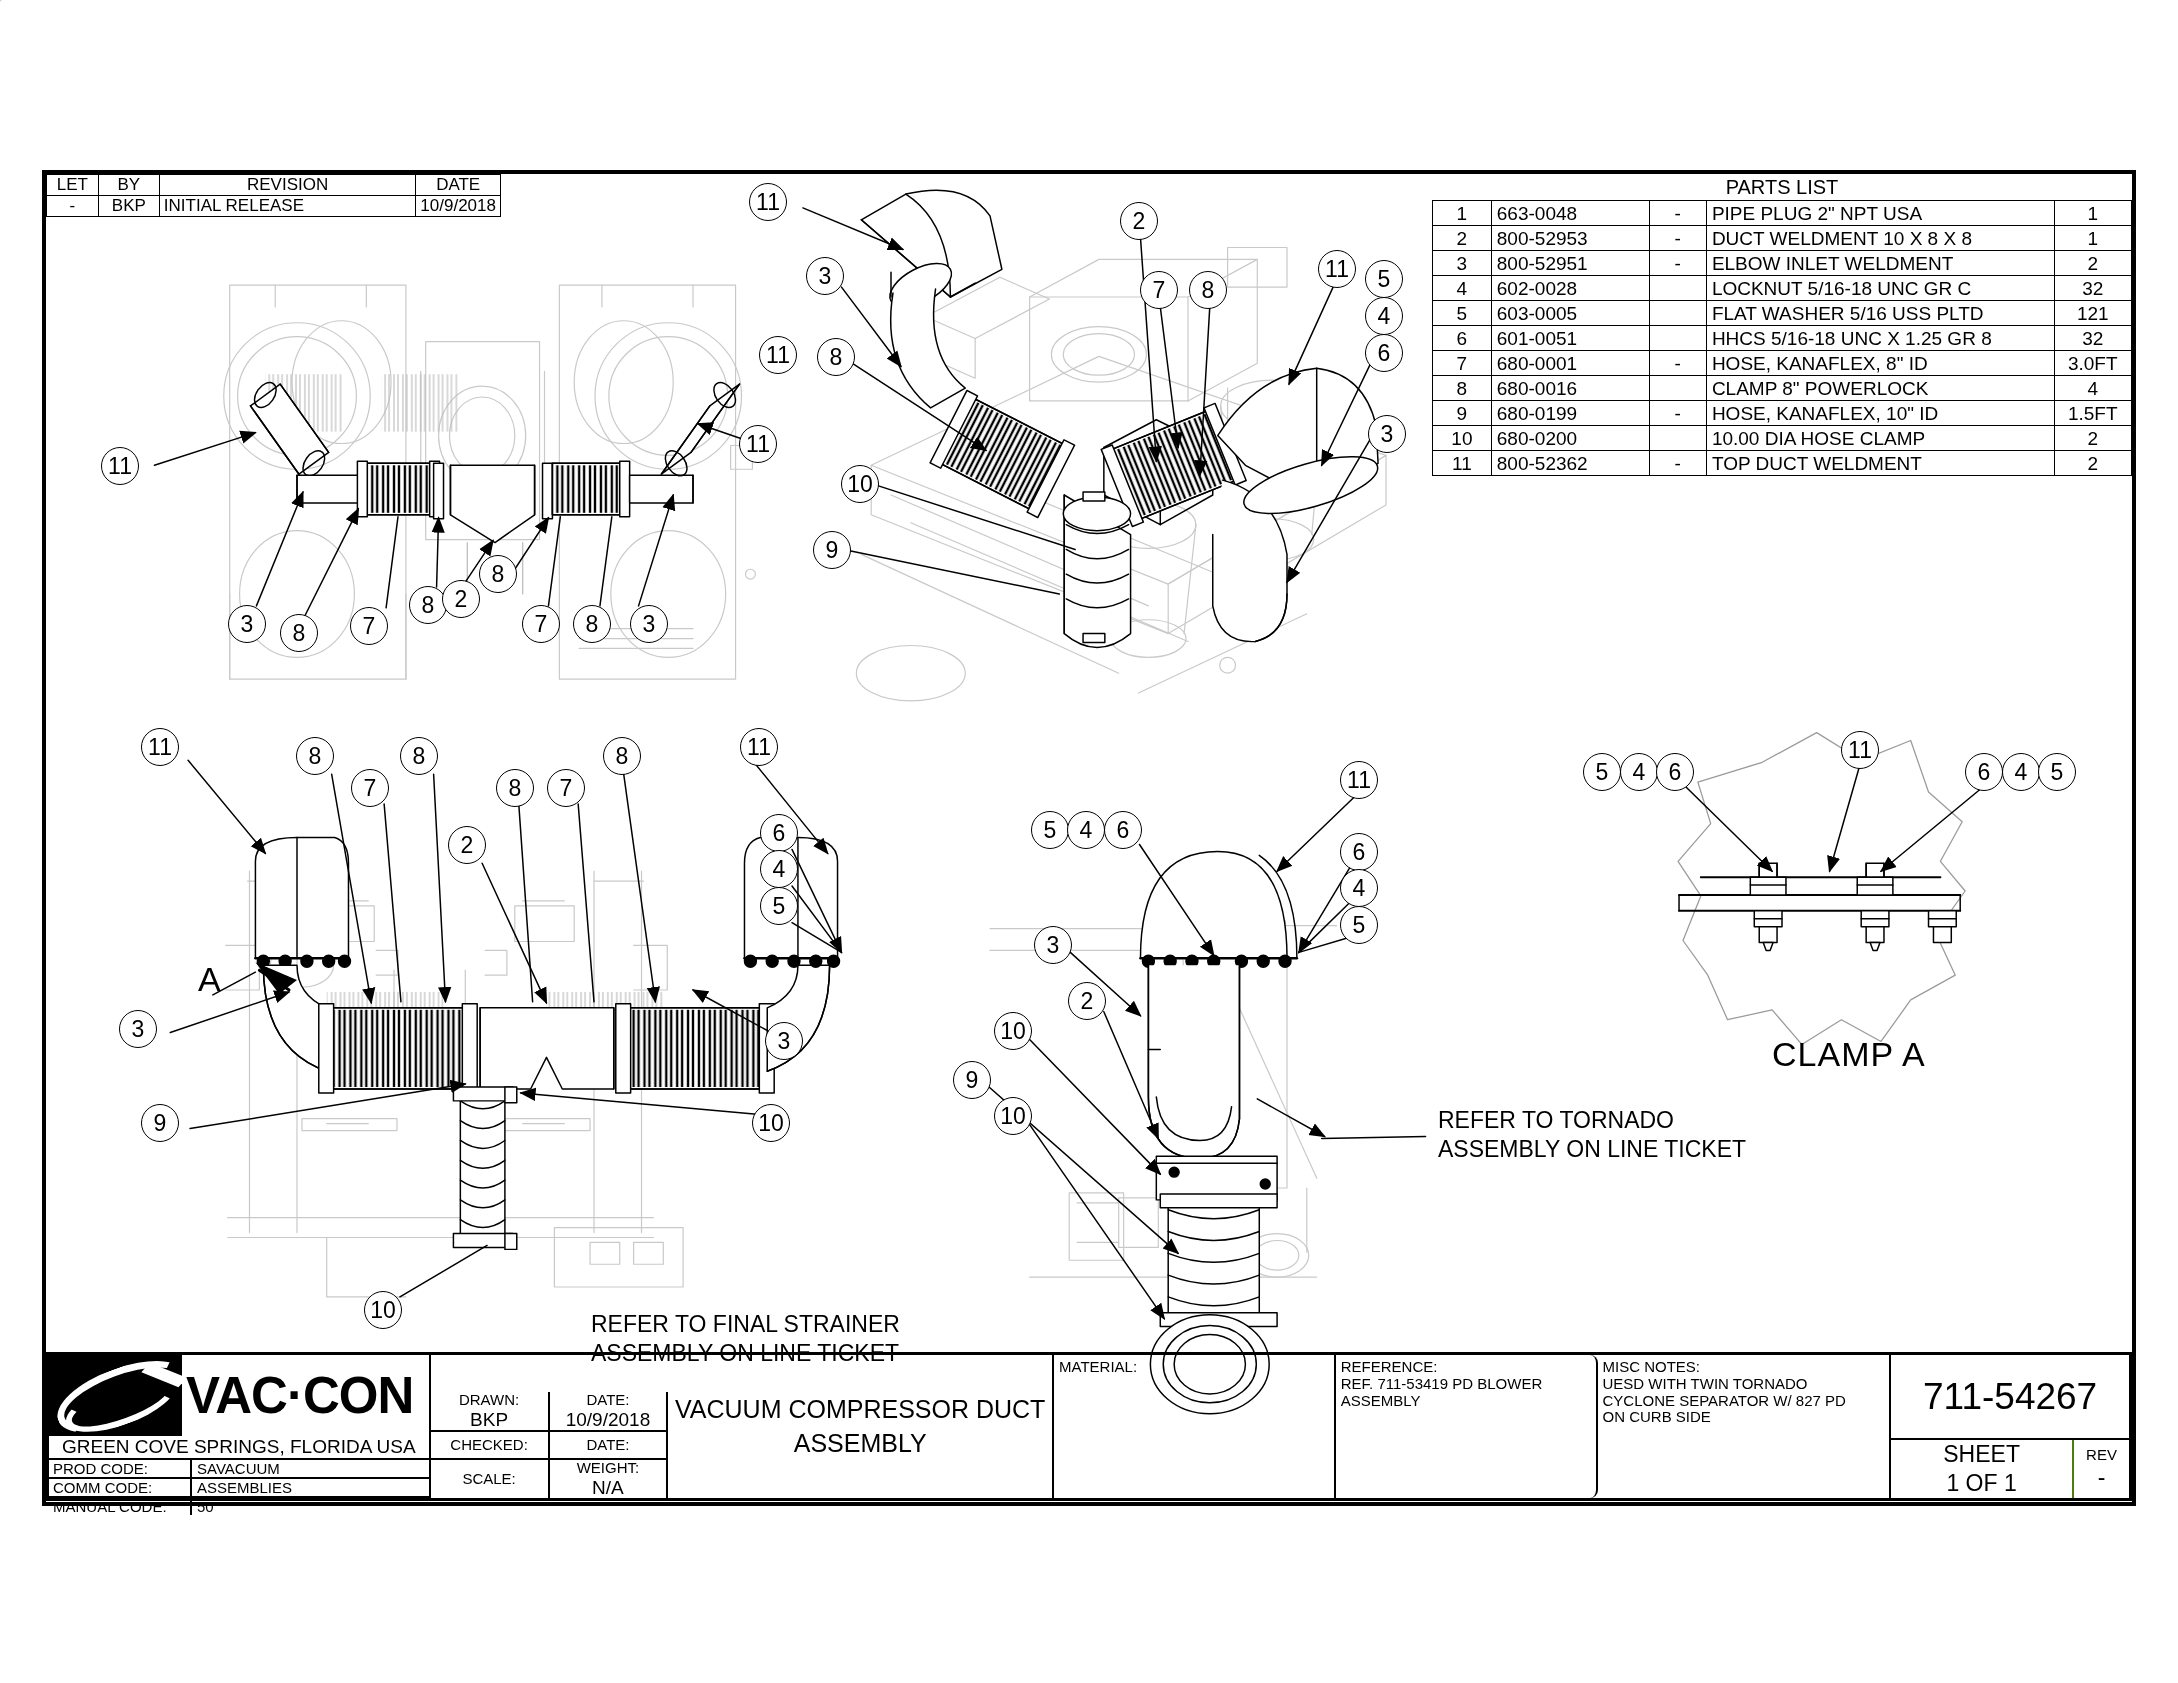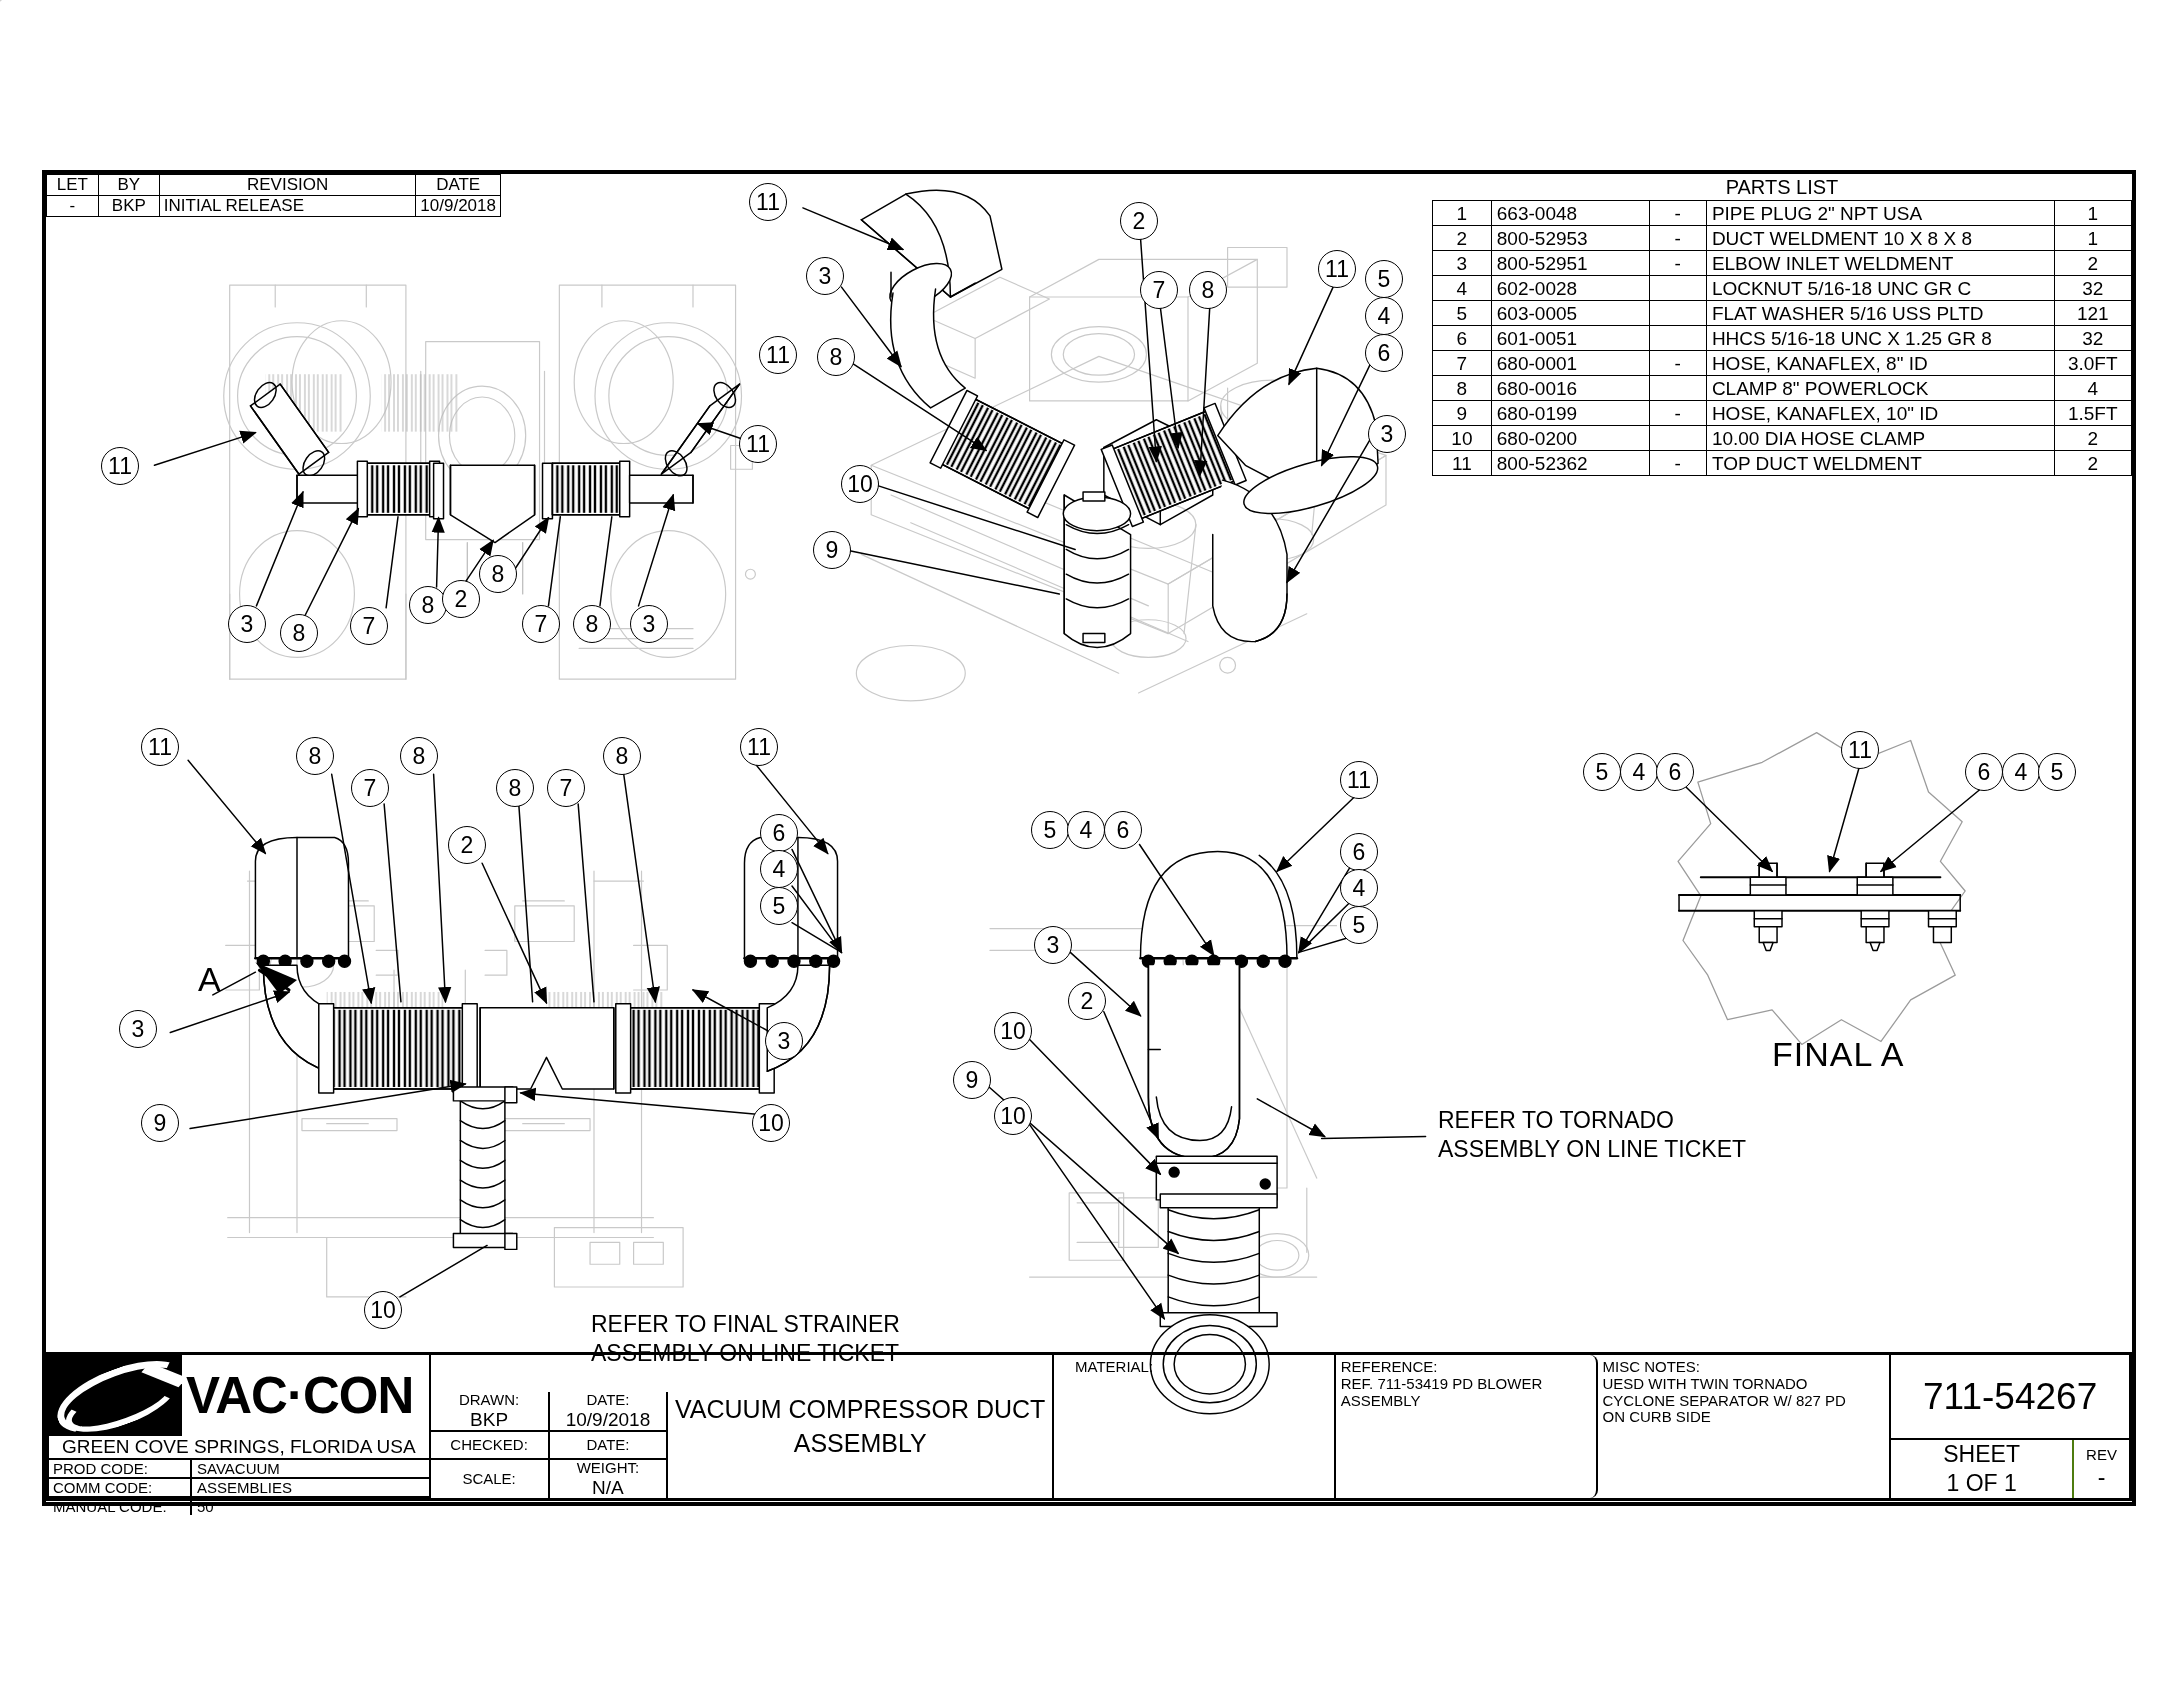--- a/index.html
+++ b/index.html
@@ -70,21 +70,21 @@
   
   #tb-dc{width:238px;display:flex;flex-direction:column;margin-top:37px;}
   #tb-dc .r{flex:1;display:flex;border-top:2px solid #000;}
   #tb-dc .r:first-child{border-top:none;}
   #tb-dc .hc{flex:1;border-right:2px solid #000;display:flex;flex-direction:column;
              align-items:center;justify-content:center;}
   #tb-dc .hc:last-child{border-right:none;}
 
   #tb-title{width:386px;display:flex;align-items:center;justify-content:center;text-align:center;}
   #tb-title .t{font-size:25px;line-height:1.35;}
-  #tb-material{width:282px;padding:4px 0 0 21px;}
+  #tb-material{width:282px;padding:4px 0 0 5px;}
   #tb-reference{width:262px;padding:4px 0 0 5px;border-radius:8px;}
   #tb-misc{width:294px;padding:4px 0 0 5px;}
   #tb-num{width:238px;display:flex;flex-direction:column;}
   #tb-num .big{height:83px;display:flex;align-items:center;justify-content:center;
                font-size:37px;border-bottom:2px solid #000;}
   #tb-num .bot{flex:1;display:flex;}
   #tb-num .sheet{flex:1;border-right:2px solid #4d7c0f;display:flex;flex-direction:column;
                  align-items:center;justify-content:center;}
   #tb-num .rev{width:55px;display:flex;flex-direction:column;
                align-items:center;justify-content:center;}
@@ -676,21 +676,21 @@
       <div class="balloon" style="left: 1620px; top: 753px;">4</div>
       <div class="balloon" style="left: 1656px; top: 753px;">6</div>
       <div class="balloon" style="left: 1841px; top: 731px;">11</div>
       <div class="balloon" style="left: 1965px; top: 753px;">6</div>
       <div class="balloon" style="left: 2002px; top: 753px;">4</div>
       <div class="balloon" style="left: 2038px; top: 753px;">5</div>
     </div>
 
   <div class="alabel" style="left:198px;top:960px;">A</div>
 
-  <div class="detail-title" style="left:1772px;top:1035px;">FINAL  A</div>
+  <div class="detail-title" style="left:1772px;top:1035px;">CLAMP  A</div>
 
   <div class="note" style="left:1438px;top:1106px;">REFER TO TORNADO
 ASSEMBLY ON LINE TICKET</div>
 
   <div class="note" style="left:591px;top:1310px;">REFER TO FINAL STRAINER
 ASSEMBLY ON LINE TICKET</div>
 
   <div id="titleblock">
 
     <div class="tb-cell" id="tb-logo">

